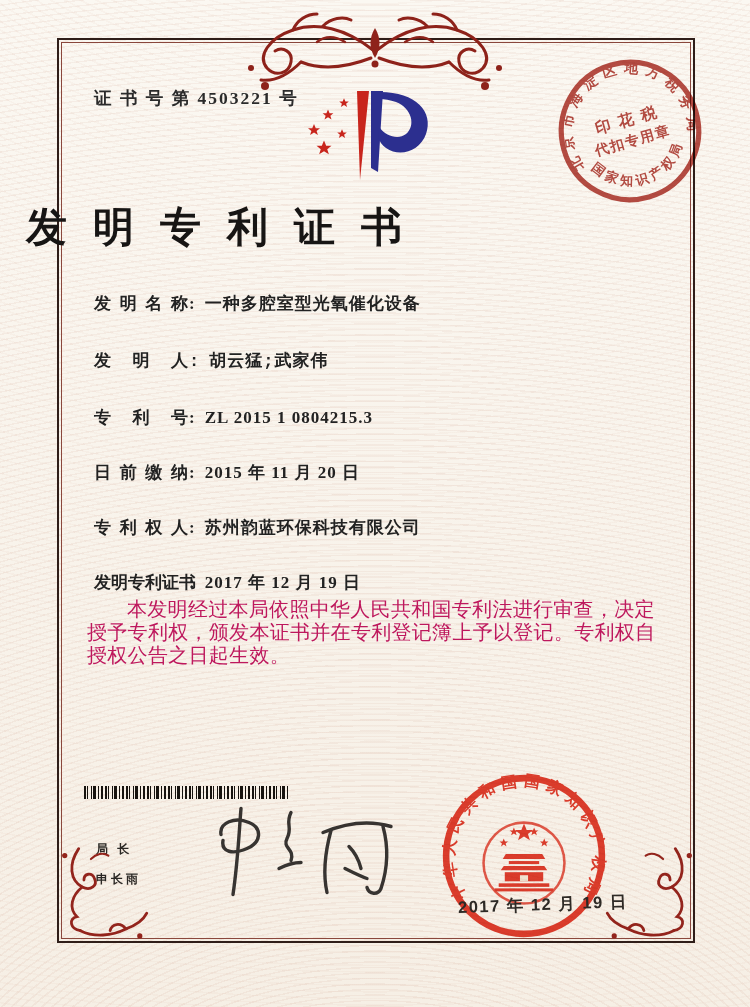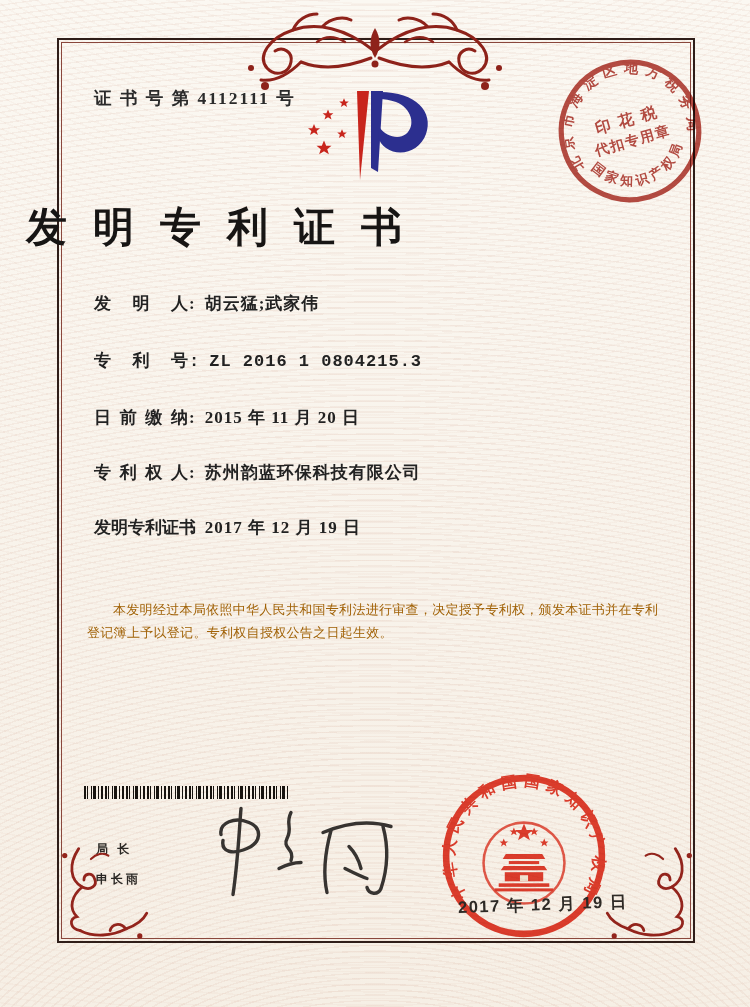--- a/index.html
+++ b/index.html
@@ -42,22 +42,22 @@
   .frow{margin-bottom:31px;font-size:17px;font-weight:600;color:#222;
     white-space:nowrap;line-height:24px;}
   .frow:nth-child(1){margin-bottom:34px;}
   .frow:nth-child(2){margin-bottom:32px;font-family:Liberation Mono, monospace;}
   .flabel{display:inline-block;width:94px;text-align:justify;text-align-last:justify;
     text-justify:inter-character;vertical-align:top;}
   .fcolon{display:inline-block;margin:0 10px 0 1px;}
   .fvalue{letter-spacing:1px;}
 
   
-  .bodytext{position:absolute;left:87px;top:598px;width:582px;font-size:13px;
-    line-height:23px;color:#a16207;font-weight:500;}
+  .bodytext{position:absolute;left:87px;top:598px;width:582px;font-size:20px;
+    line-height:23px;color:#be185d;font-weight:500;}
   .bodytext p{margin:0;text-indent:2em;letter-spacing:.3px;}
 
   
   .barcode{position:absolute;left:84px;top:786px;width:206px;height:13px;
     background:repeating-linear-gradient(90deg,
       #17130f 0 2px,rgba(0,0,0,0) 2px 3px,
       #17130f 3px 4px,rgba(0,0,0,0) 4px 7px,
       #17130f 7px 8px,rgba(0,0,0,0) 8px 9px,
       #17130f 9px 12px,rgba(0,0,0,0) 12px 14px,
       #17130f 14px 15px,rgba(0,0,0,0) 15px 17px,
@@ -115,21 +115,21 @@
       <path d="M26,8 C 14,26 16,44 30,52 C 40,57 48,50 44,42 C 41,35 32,36 32,44"></path>
       <path d="M30,52 C 18,62 14,76 24,86 C 14,88 16,100 28,102"></path>
       <path d="M28,102 C 44,110 64,108 80,100 C 74,92 64,94 62,102"></path>
       <path d="M80,100 C 92,96 100,90 104,82"></path>
       <path d="M40,20 C 46,14 54,12 60,16" stroke-width="2.4"></path>
       <circle cx="10" cy="16" r="3" fill="#93241c" stroke="none"></circle>
       <circle cx="96" cy="108" r="3" fill="#93241c" stroke="none"></circle>
     </g>
   </svg>
 
-  <div class="cert-no">证 书 号 第 4112111 号</div>
+  <div class="cert-no">证 书 号 第 4503221 号</div>
 
   <svg class="tax-stamp" viewBox="0 0 150 150">
     <circle cx="75" cy="75" r="66" fill="none" stroke="#ad352c" stroke-width="5"></circle>
     <path id="tsTop" d="M26.5,103 A56,56 0 1 1 123.5,103" fill="none"></path>
     <path id="tsBot" d="M29.1,99.4 A52,52 0 0 0 120.9,99.4" fill="none"></path>
     <text font-size="13.5" font-weight="bold" fill="#ad352c" letter-spacing="6.5" font-family="Liberation Serif,serif">
       <textPath href="#tsTop" startOffset="50%" text-anchor="middle">北京市海淀区地方税务局</textPath>
     </text>
     <text font-size="12.5" font-weight="bold" fill="#ad352c" letter-spacing="3.5" font-family="Liberation Serif,serif">
       <textPath href="#tsBot" startOffset="50%" text-anchor="middle">国家知识产权局</textPath>
@@ -149,24 +149,27 @@
     <use href="#st" transform="translate(28,27) scale(0.9)" fill="#c8251c"></use>
     <use href="#st" transform="translate(44,15) scale(0.8)" fill="#c8251c"></use>
     <use href="#st" transform="translate(24,60) scale(1.25)" fill="#c8251c"></use>
     <use href="#st" transform="translate(42,46) scale(0.8)" fill="#c8251c"></use>
   </svg>
 
   <h1 class="title">发明专利证书</h1>
 
   <div class="fields">
     <div class="frow">
+      <span class="flabel">发明名称</span><span class="fcolon">:</span><span class="fvalue">一种多腔室型光氧催化设备</span>
+    </div>
+    <div class="frow">
       <span class="flabel">发明人</span><span class="fcolon">:</span><span class="fvalue">胡云猛;武家伟</span>
     </div>
     <div class="frow">
-      <span class="flabel">专利号</span><span class="fcolon">:</span><span class="fvalue">ZL 2016 1 0804215.3</span>
+      <span class="flabel">专利号</span><span class="fcolon">:</span><span class="fvalue">ZL 2015 1 0804215.3</span>
     </div>
     <div class="frow">
       <span class="flabel">日前缴纳</span><span class="fcolon">:</span><span class="fvalue">2015 年 11 月 20 日</span>
     </div>
     <div class="frow">
       <span class="flabel">专利权人</span><span class="fcolon">:</span><span class="fvalue">苏州韵蓝环保科技有限公司</span>
     </div>
     <div class="frow">
       <span class="flabel">发明专利证书</span><span class="fcolon">:</span><span class="fvalue">2017 年 12 月 19 日</span>
     </div>

